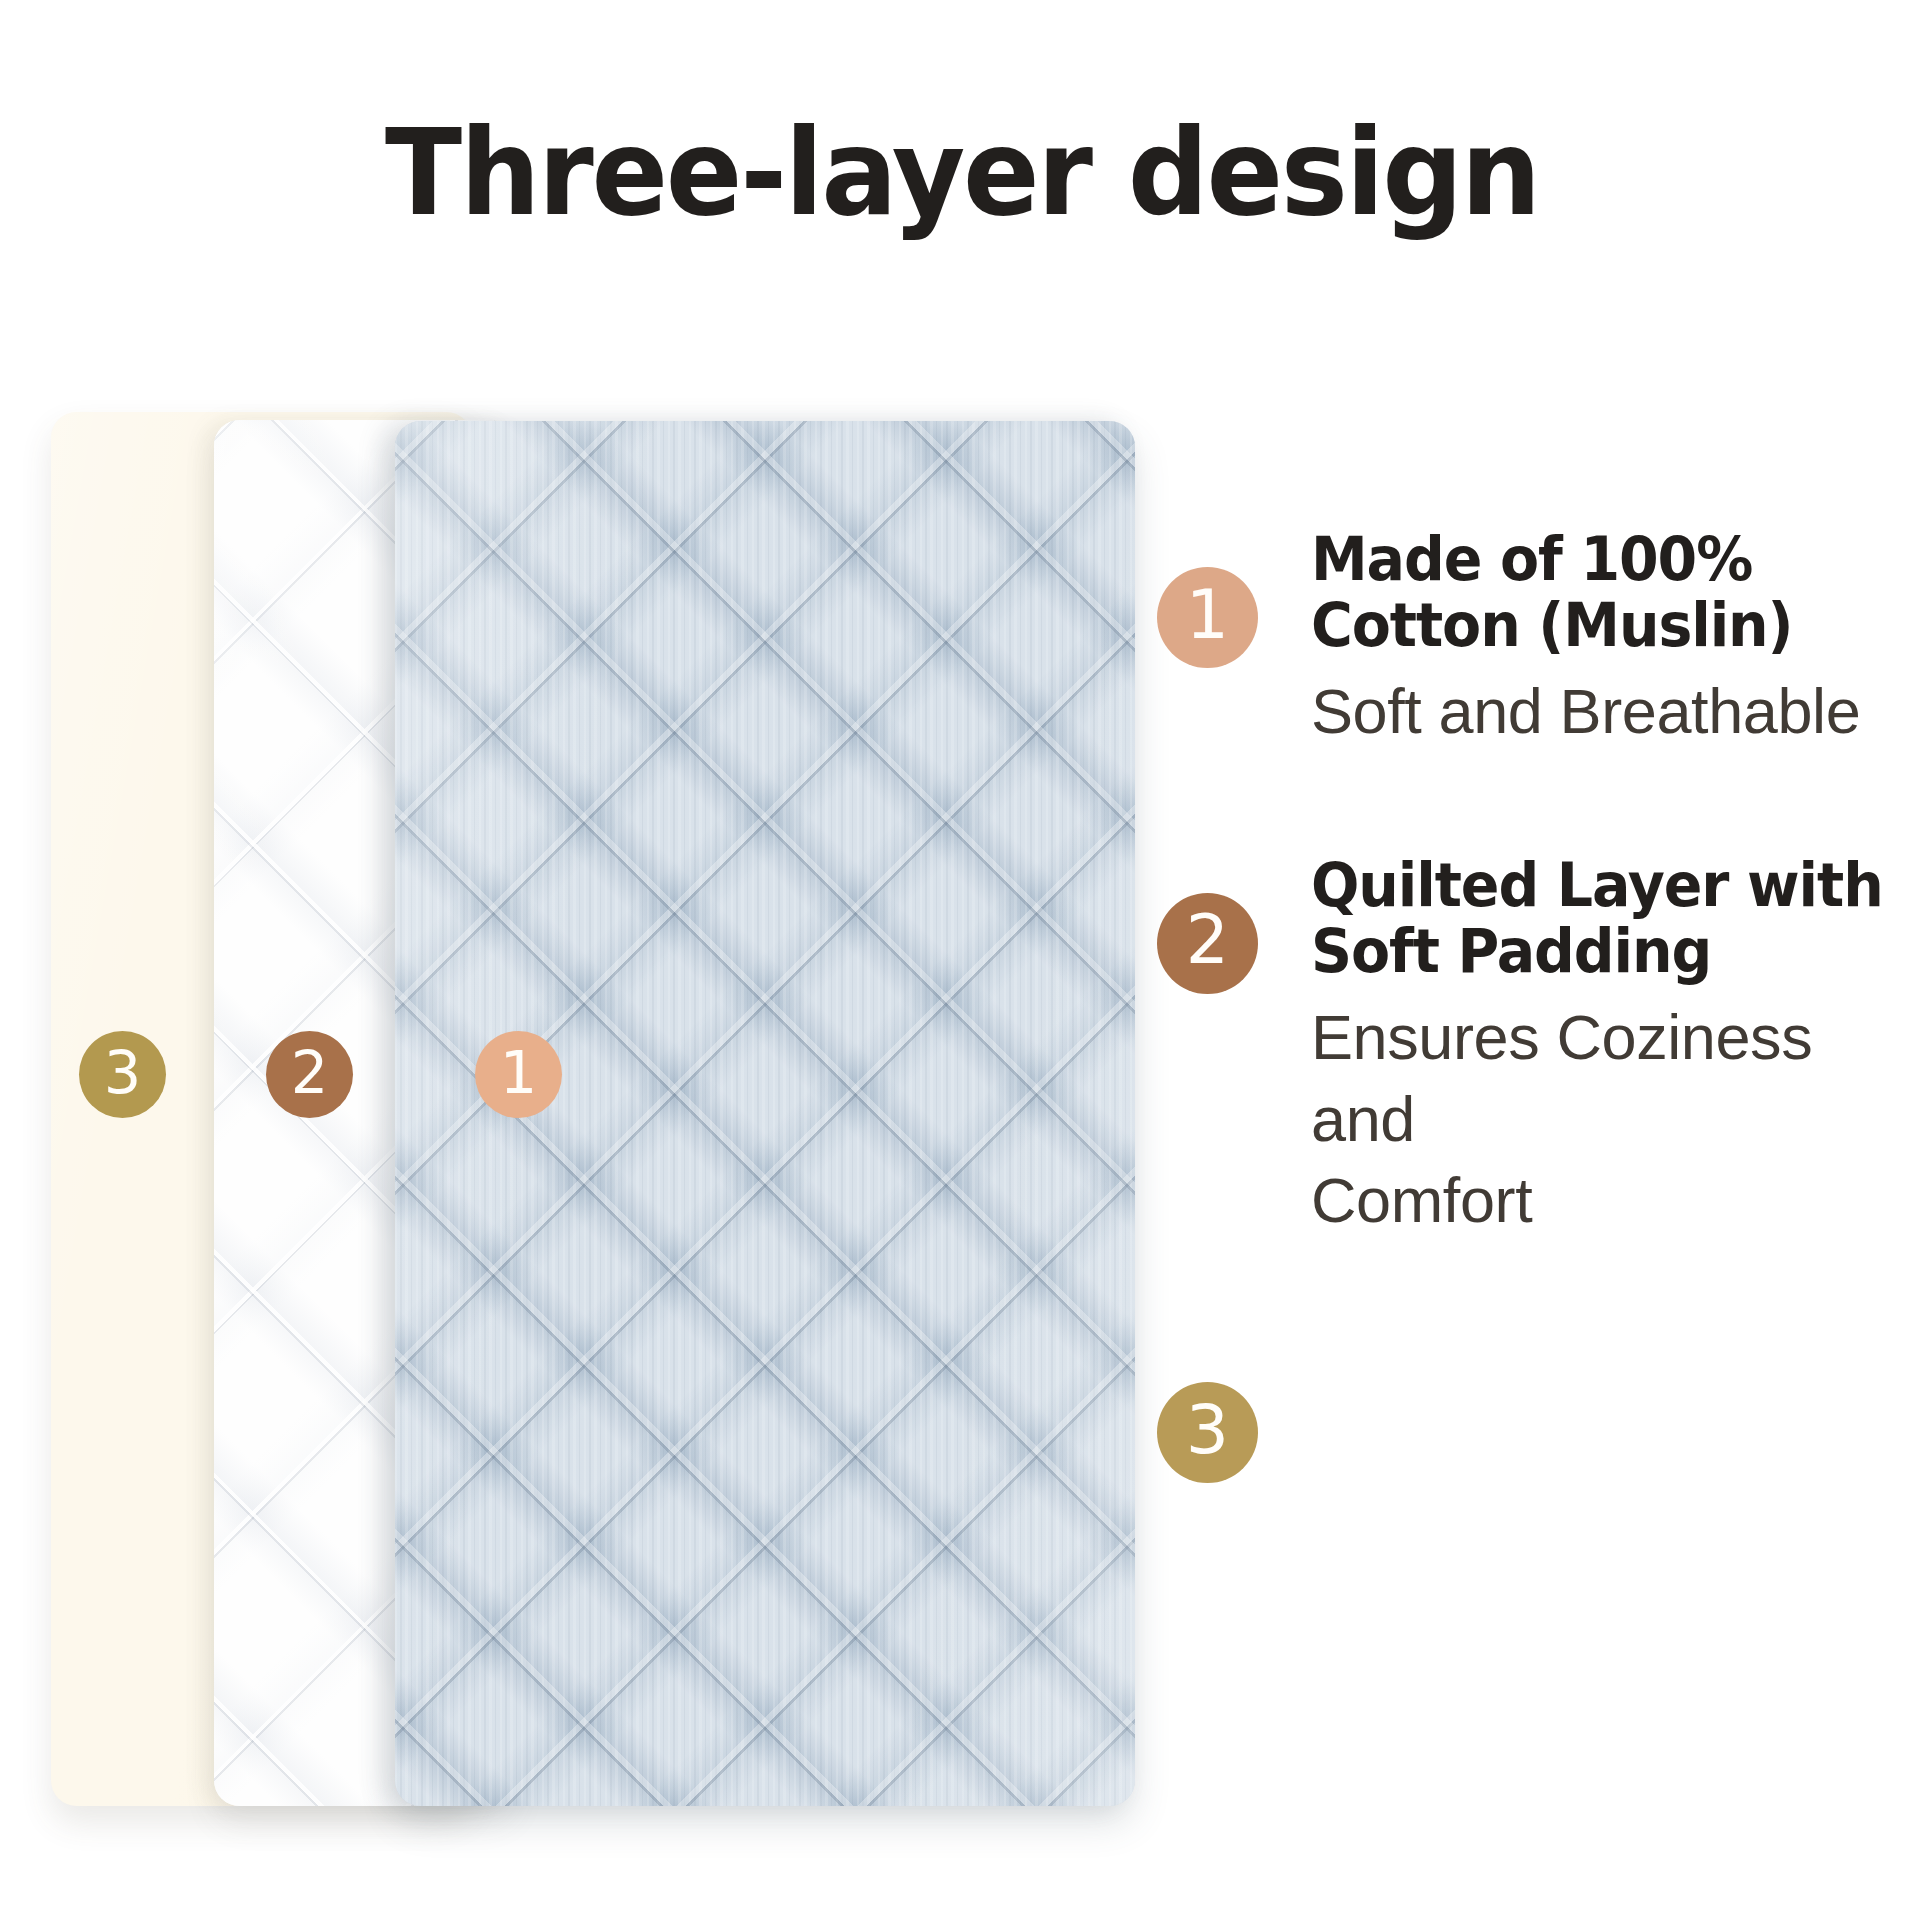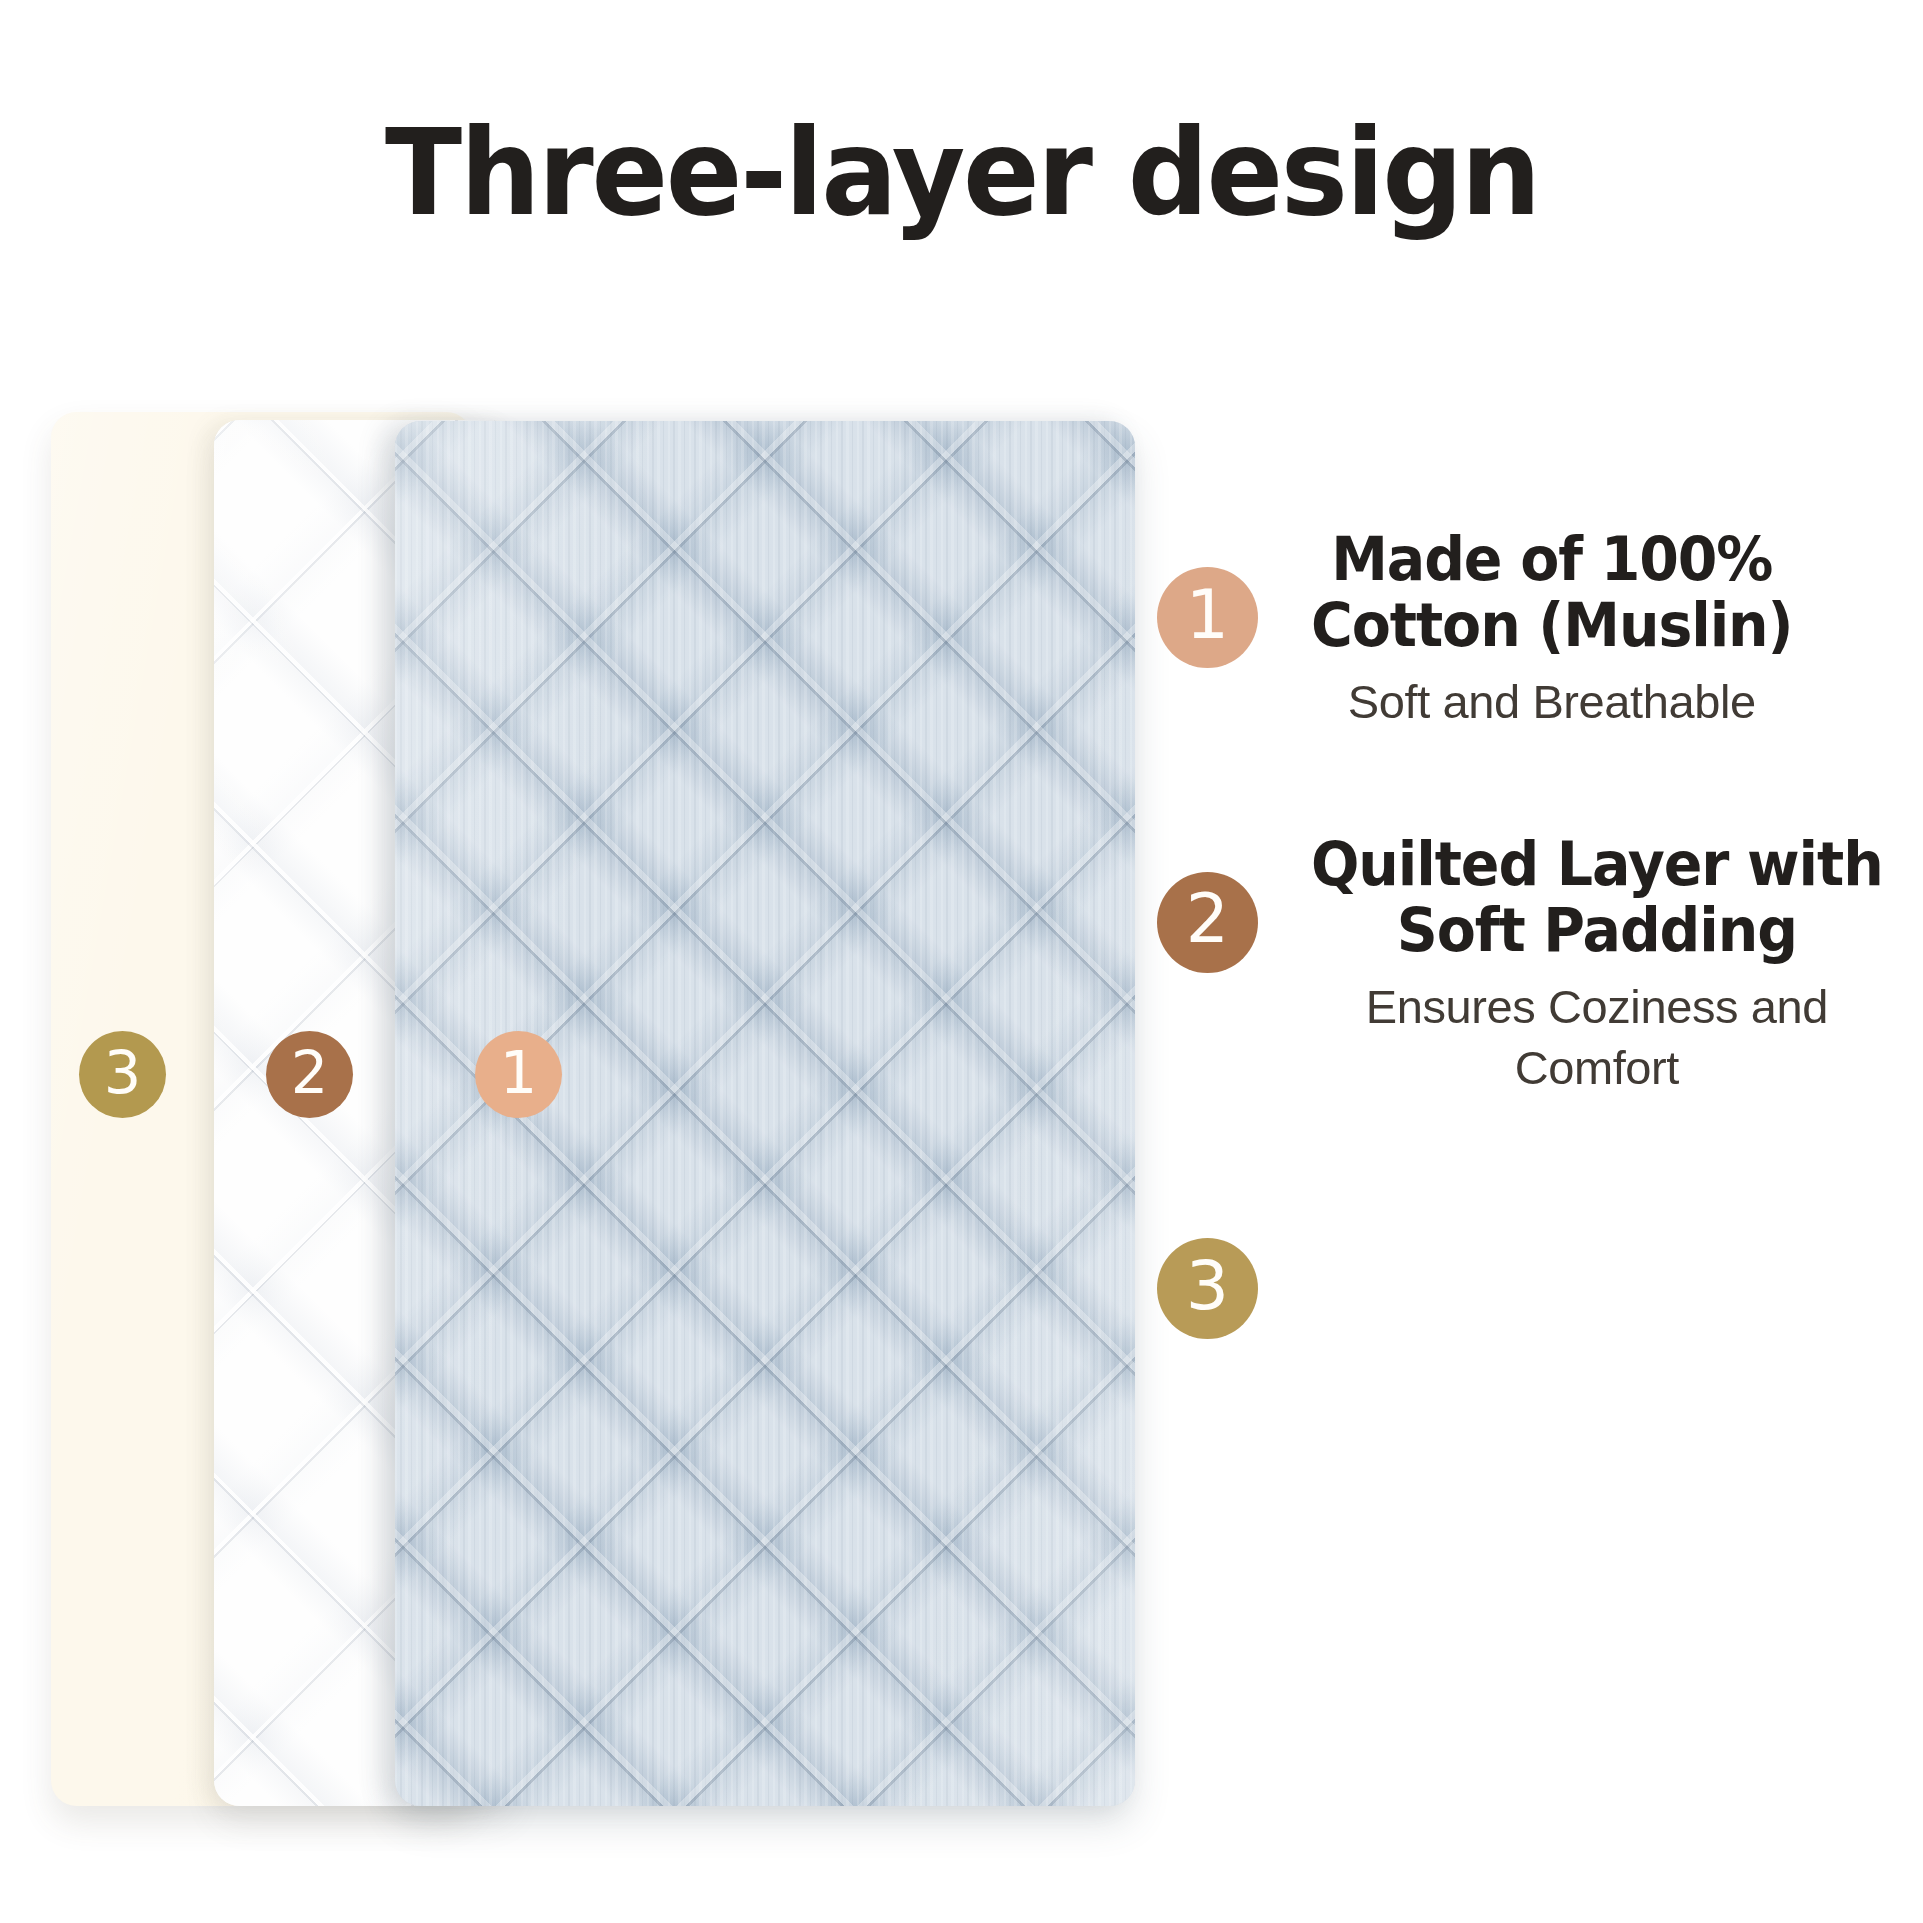--- a/index.html
+++ b/index.html
@@ -158,38 +158,37 @@
     font-weight:400;
     font-size:68px;
     line-height:1;
     padding-bottom:6px;
     box-sizing:border-box;
     margin-top:41px;
   }
   .callout-text{
     margin-left:53px;
     padding-top:0;
-    text-align:center;
   }
   .callout-title{
     font-family:"DejaVu Sans","Liberation Sans",sans-serif;
     font-weight:700;
     font-size:57px;
     line-height:1.10;
     letter-spacing:-1.1px;
     color:#221f1d;
     transform:scaleY(1.05);
     transform-origin:left top;
     white-space:pre-line;
   }
   .callout-sub{
     margin-top:19.5px;
     font-family:"Liberation Sans",sans-serif;
     font-weight:300;
-    font-size:47px;
+    font-size:63px;
     line-height:1.30;
     letter-spacing:-0.4px;
     color:#413b35;
     white-space:pre-line;
   }
 </style>
 </head>
 <body style="background: rgb(255, 255, 255);">
 
 <div id="page-title" style="color: rgb(34, 31, 29);">Three-layer design</div>

